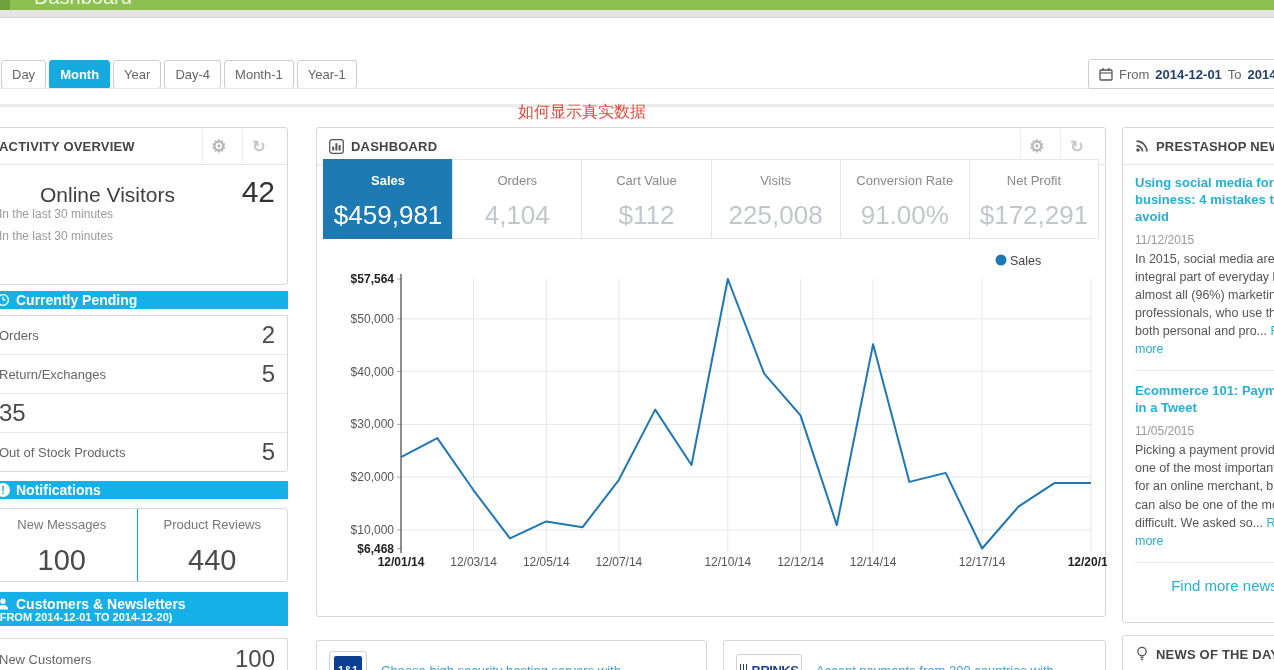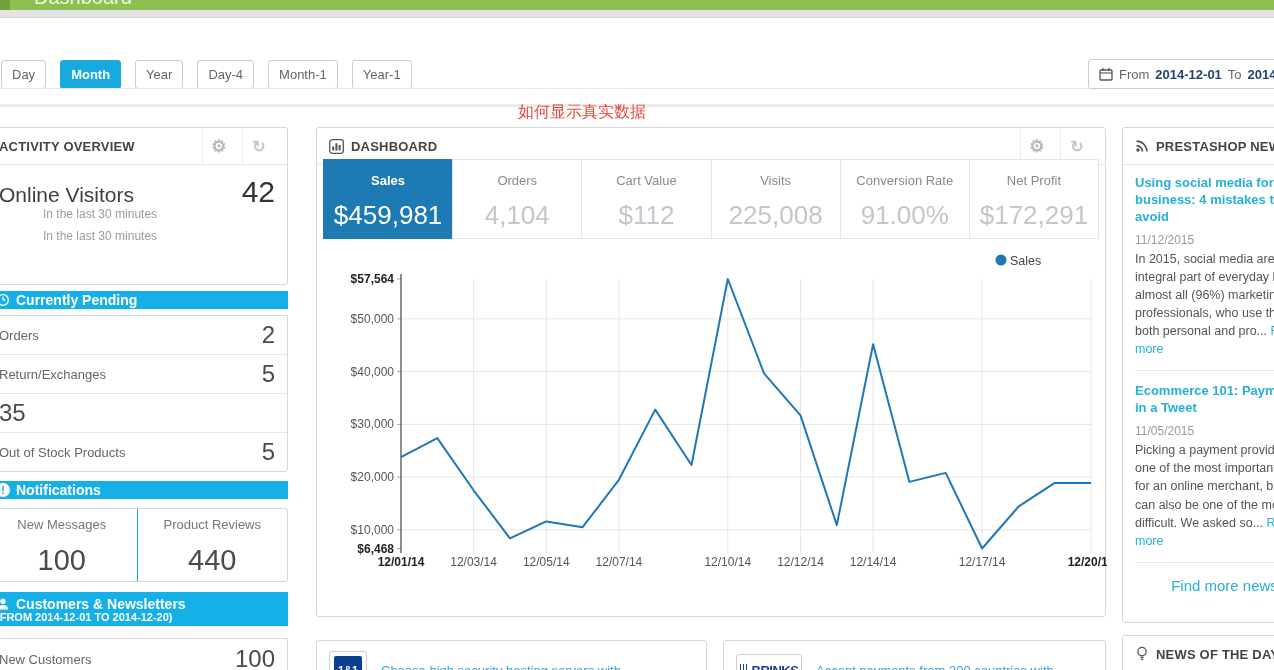--- a/index.html
+++ b/index.html
@@ -9,21 +9,21 @@
   }
   
   .green-bar{position:absolute;left:0;top:0;width:1274px;height:10px;background:#8cc152;overflow:hidden;}
   .green-sq{position:absolute;left:0;top:0;width:10px;height:10px;background:#6fa23c;}
   .green-title{position:absolute;left:34px;top:-14px;font-size:20px;color:rgba(255,255,255,.85);}
   .gray-strip{position:absolute;left:0;top:10px;width:1274px;height:7px;background:#e4e4e4;border-bottom:1px solid #d4d4d4;}
   .toolbar-line{position:absolute;left:0;top:88px;width:1274px;height:1px;background:#e9e9e9;}
   .content-band{position:absolute;left:0;top:104px;width:1274px;height:3px;background:#ececec;}
 
   
-  .tabs{position:absolute;left:1px;top:60px;display:flex;gap:14px;}
+  .tabs{position:absolute;left:1px;top:60px;display:flex;gap:3px;}
   .tab{display:inline-block;padding:6px 10px;border:1px solid #cccccc;border-radius:3px;background:#fff;
        font-size:13px;color:#666;cursor:pointer;}
   .tab.active{background:#16aadf;border-color:#16aadf;color:#fff;font-weight:bold;}
 
   
   .date-range{position:absolute;left:1088px;top:59px;height:28px;width:230px;border:1px solid #cccccc;
        border-radius:3px;background:#fff;display:flex;align-items:center;gap:6px;padding:0 10px;font-size:13px;color:#666;}
   .date-range b{color:#25426d;}
 
   .annotation{position:absolute;left:518px;top:102px;font-size:16px;color:#e8483c;}
@@ -35,23 +35,23 @@
   .panel-header .spacer{flex:1;}
   .hdr-icon-btn{width:32px;height:35px;display:flex;align-items:center;justify-content:center;
        border-left:1px solid #ededed;cursor:pointer;}
   .gear-glyph{font-size:17px;color:#b9b9b9;}
   .refresh-glyph{font-size:16px;color:#c7c7c7;font-weight:bold;}
 
   
   .left-col-panel{left:-14px;width:302px;}
   .metric{padding:2px 12px 0 12px;}
   .metric-line{display:flex;align-items:baseline;}
-  .metric-label{font-size:21px;color:#3f3f3f;flex:1;}
+  .metric-label{font-size:21px;color:#3f3f3f;flex:1;margin-left:41px;}
   .metric-value{font-size:30px;color:#333;font-weight:400;}
-  .metric-sub{font-size:12px;color:#9b9b9b;margin:-2px 0 8px 0;padding-left:44px;}
+  .metric-sub{font-size:12px;color:#9b9b9b;margin:-2px 0 8px 0;}
 
   .cyan-head{position:absolute;left:-14px;width:302px;box-sizing:border-box;background:#16b0e8;color:#fff;
        font-size:14px;font-weight:bold;padding:3px 10px;display:flex;align-items:center;gap:6px;}
   .cyan-sub{font-size:11px;font-weight:bold;margin-top:-1px;}
   .rows-box{position:absolute;left:-14px;width:302px;background:#fff;border:1px solid #d9d9d9;
        border-radius:0 0 3px 3px;box-sizing:border-box;}
   .srow{display:flex;align-items:center;height:38px;padding:0 12px;border-top:1px solid #e8e8e8;cursor:pointer;}
   .srow:first-child{border-top:none;}
   .srow .lbl{flex:1;font-size:13px;color:#666;}
   .srow .val{font-size:24px;color:#4a4a4a;font-weight:300;}

